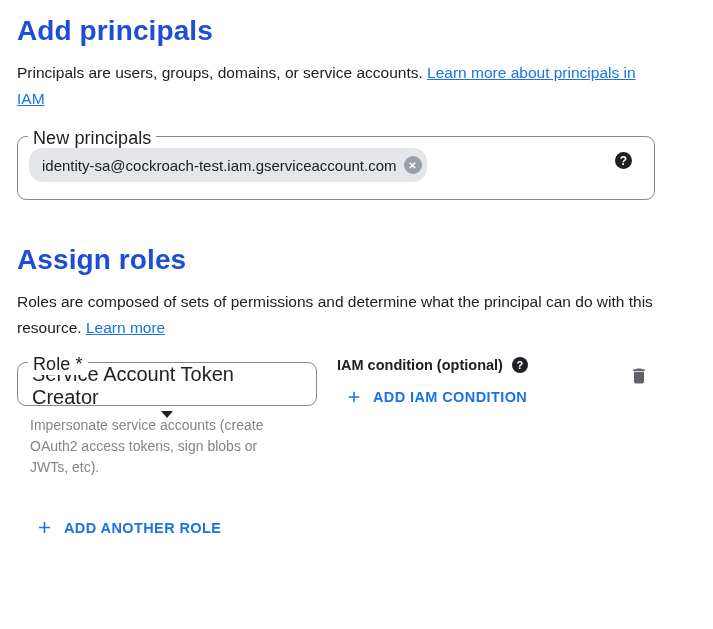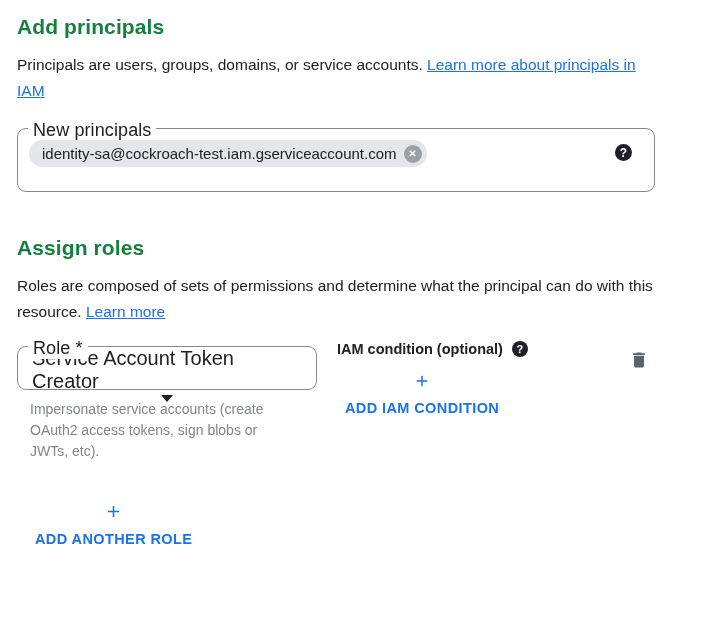--- a/index.html
+++ b/index.html
@@ -10,25 +10,25 @@
     height: 629px;
     font-family: "Liberation Sans", sans-serif;
     color: #202124;
     overflow: hidden;
   }
   .container {
     padding: 15px 0 0 17px;
     width: 640px;
   }
   h1, h2 {
-    font-size: 21px;
+    font-size: 28px;
     font-weight: 700;
     margin: 0;
     letter-spacing: 0.1px;
-    color: #15803d;
+    color: #1d4ed8;
   }
   h2 { margin-top: 44px; }
   p.intro {
     margin: 13px 0 0 0;
     font-size: 15.5px;
     line-height: 26px;
     width: 640px;
     color: #202124;
   }
   a.gcp-link {
@@ -59,21 +59,21 @@
     margin-top: 24px;
     height: 64px;
     width: 638px;
     box-sizing: border-box;
     cursor: text;
   }
   .chip {
     position: absolute;
     left: 11px;
     top: 11px;
-    height: 27px;
+    height: 34px;
     background: #e4e6e9;
     border-radius: 14px;
     display: inline-flex;
     align-items: center;
     padding: 0 5px 0 13px;
     gap: 7px;
     font-size: 15px;
     color: #202124;
     white-space: nowrap;
   }
@@ -174,21 +174,20 @@
     gap: 10px;
     color: #1a73e8;
     font-size: 14.5px;
     font-weight: 700;
     letter-spacing: 0.4px;
     cursor: pointer;
     border: none;
     background: transparent;
     padding: 0;
     font-family: "Liberation Sans", sans-serif;
-    flex-direction: column;
   }
   .add-cond-btn { margin: 15px 0 0 8px; }
   .add-role-btn { margin: 40px 0 0 18px; }
   .trash-col {
     margin-left: auto;
     padding-top: 13px;
     cursor: pointer;
     background: transparent;
     border: none;
   }

